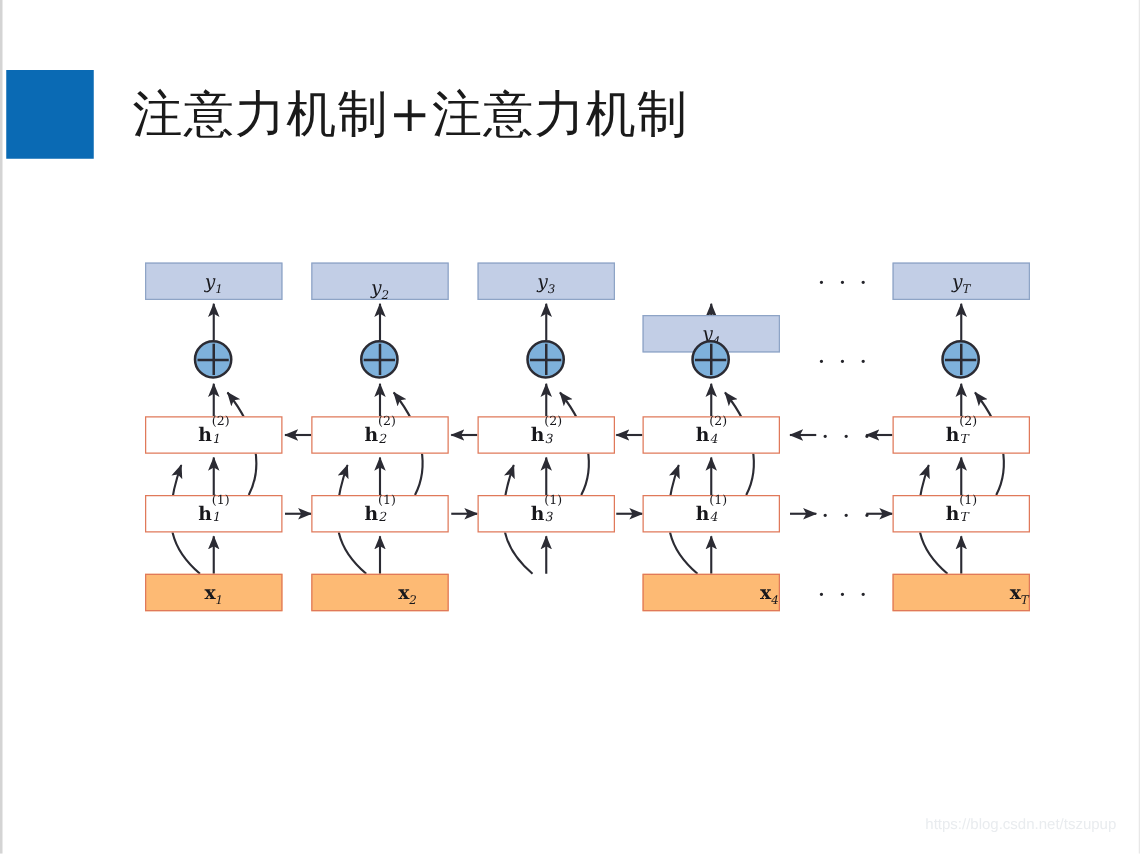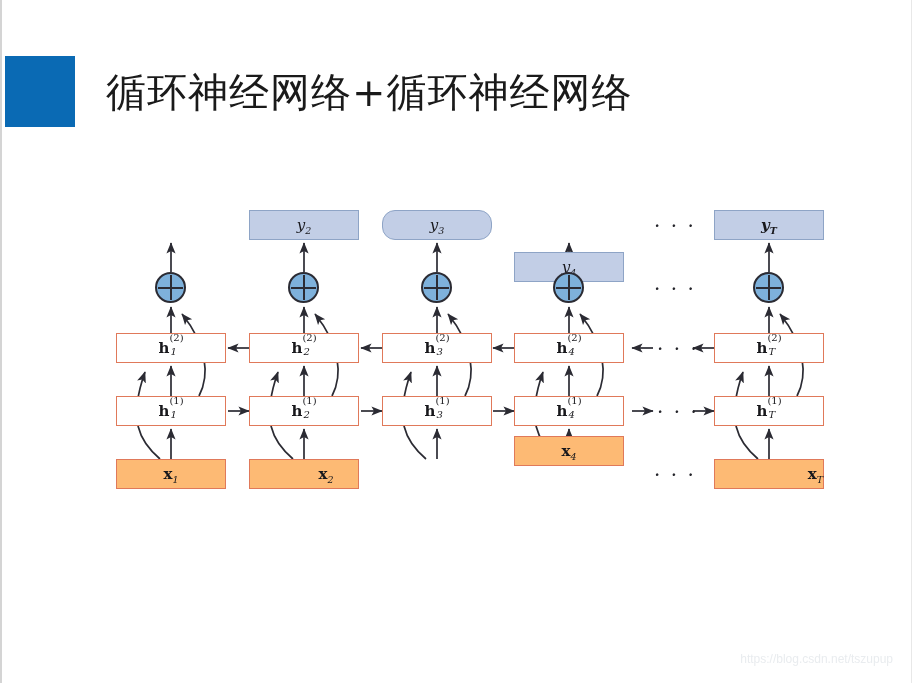--- a/index.html
+++ b/index.html
@@ -97,21 +97,21 @@
     font-family:"Liberation Sans", sans-serif;
     font-size:12px; color:#e9ecef; white-space:nowrap;
   }
 </style>
 </head>
 <body>
 
 <div id="slide">
 
   <div id="accent-square"></div>
-  <div id="page-title">循环神经网络+循环神经网络</div>
+  <div id="page-title">注意力机制+注意力机制</div>
 
   <div id="diagram">
 
     <svg width="912" height="683">
       <defs>
         <marker id="ah" markerWidth="8" markerHeight="8" refX="6.2" refY="3" orient="auto" markerUnits="strokeWidth">
           <path d="M0,0.3 L6.6,3 L0,5.7 L1.5,3 z" fill="#2b2b33"></path>
         </marker>
       </defs>
 
@@ -159,30 +159,33 @@
         <line x1="651" y1="348" x2="630" y2="348"></line>
 
         <line x1="226" y1="411" x2="247" y2="411"></line>
         <line x1="359" y1="411" x2="380" y2="411"></line>
         <line x1="491" y1="411" x2="512" y2="411"></line>
         <line x1="630" y1="411" x2="651" y2="411"></line>
         <line x1="691" y1="411" x2="712" y2="411"></line>
       </g>
     </svg>
 
-    <div class="node-box y-box" style="left:247px; top:210px;">
+    <div class="node-box y-box" style="left:114px; top:210px;">
+      <span class="lbl"><span class="base">y</span><sub>1</sub></span>
+    </div>
+    <div class="node-box y-box" style="left:247px; top:210px;align-items:flex-end;">
       <span class="lbl"><span class="base">y</span><sub>2</sub></span>
     </div>
-    <div class="node-box y-box" style="left:380px; top:210px;border-radius:13px;">
+    <div class="node-box y-box" style="left:380px; top:210px;">
       <span class="lbl"><span class="base">y</span><sub>3</sub></span>
     </div>
     <div class="node-box y-box" style="left:512px; top:210px;margin-top:42px;">
       <span class="lbl"><span class="base">y</span><sub>4</sub></span>
     </div>
-    <div class="node-box y-box" style="left:712px; top:210px;font-weight:bold;">
+    <div class="node-box y-box" style="left:712px; top:210px;">
       <span class="lbl"><span class="base">y</span><sub>T</sub></span>
     </div>
     <div class="ellipsis" style="left:652px; top:216px;">· · ·</div>
 
     <div class="plus-circle" style="left:153px; top:272px;"></div>
     <div class="plus-circle" style="left:286px; top:272px;"></div>
     <div class="plus-circle" style="left:419px; top:272px;"></div>
     <div class="plus-circle" style="left:551px; top:272px;"></div>
     <div class="plus-circle" style="left:751px; top:272px;"></div>
     <div class="ellipsis" style="left:652px; top:279px;">· · ·</div>
@@ -220,21 +223,21 @@
       <span class="lbl"><span class="bold">h</span><span class="stackidx"><span class="sp">(1)</span><span class="sb">T</span></span></span>
     </div>
     <div class="ellipsis" style="left:655px; top:402px;">· · ·</div>
 
     <div class="node-box x-box" style="left:114px; top:459px;">
       <span class="lbl"><span class="bold">x</span><sub>1</sub></span>
     </div>
     <div class="node-box x-box" style="left:247px; top:459px;padding-left:44px;">
       <span class="lbl"><span class="bold">x</span><sub>2</sub></span>
     </div>
-    <div class="node-box x-box" style="left:512px; top:436px;">
+    <div class="node-box x-box" style="left:512px; top:459px;justify-content:flex-end;">
       <span class="lbl"><span class="bold">x</span><sub>4</sub></span>
     </div>
     <div class="node-box x-box" style="left:712px; top:459px;justify-content:flex-end;">
       <span class="lbl"><span class="bold">x</span><sub>T</sub></span>
     </div>
     <div class="ellipsis" style="left:652px; top:465px;">· · ·</div>
 
   </div>
 
   <div id="watermark">https://blog.csdn.net/tszupup</div>

